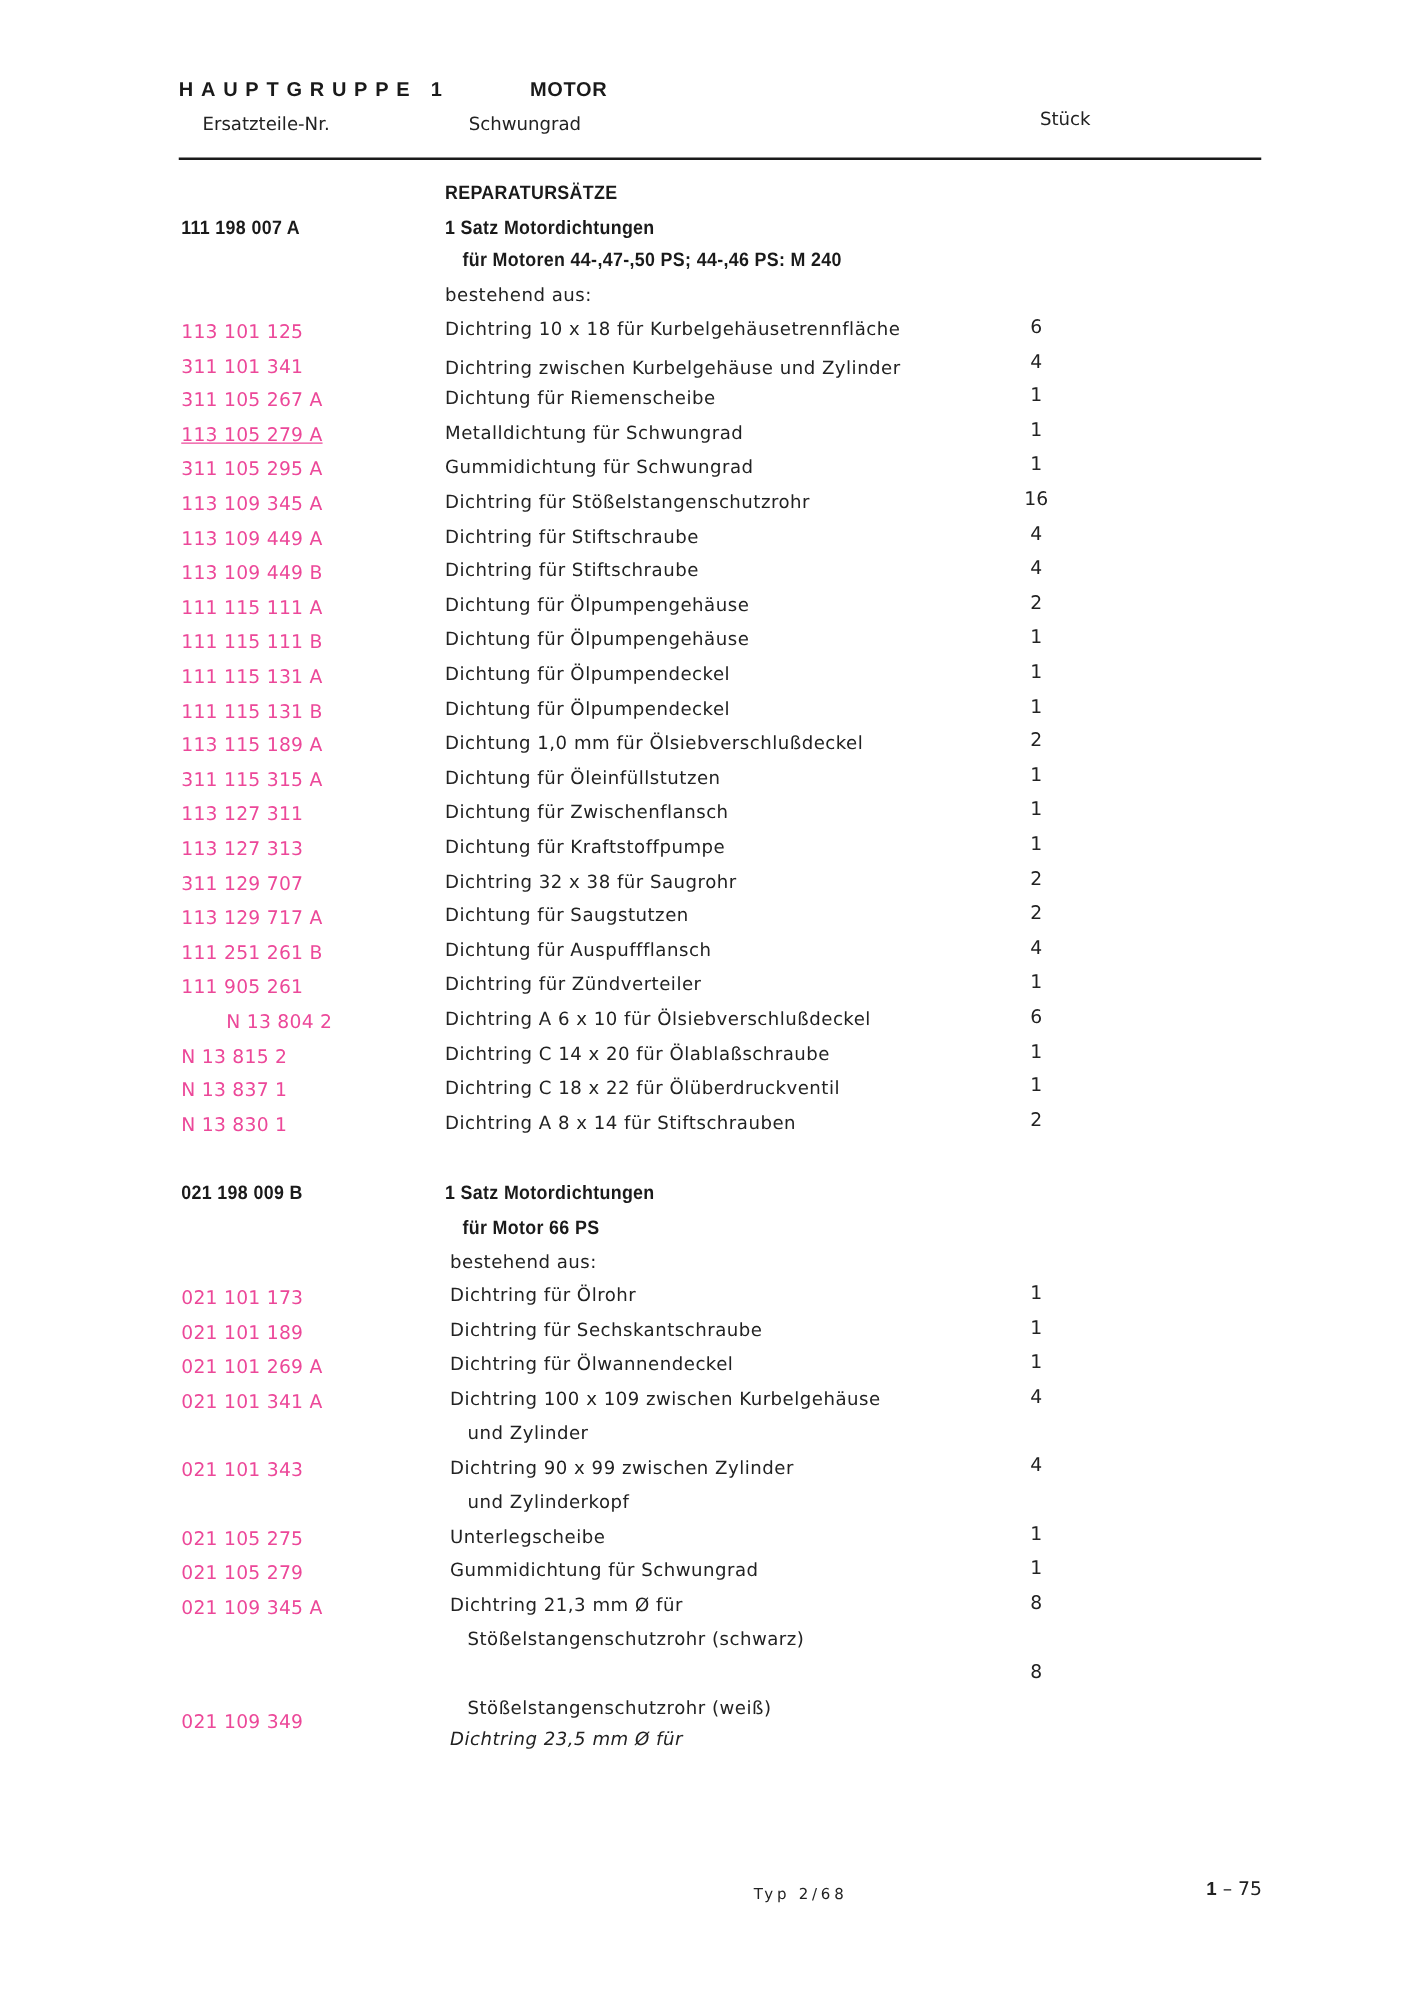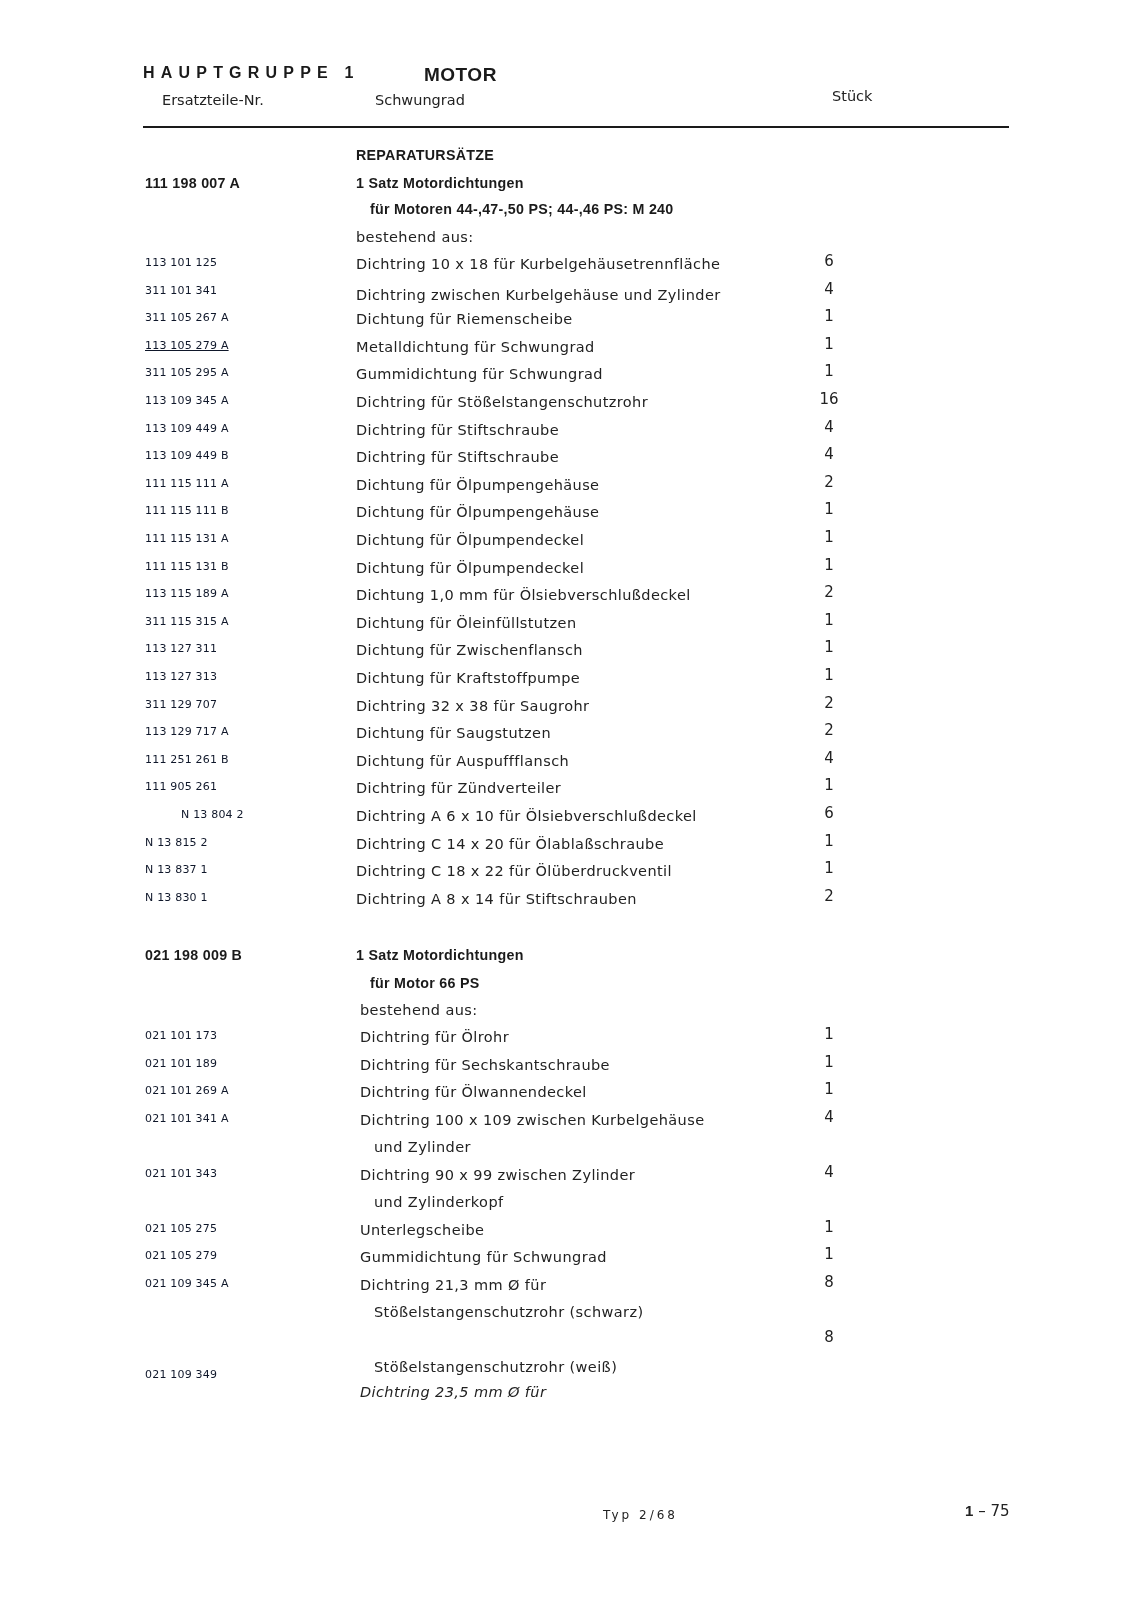--- a/index.html
+++ b/index.html
@@ -1,23 +1,23 @@
 <!DOCTYPE html>
 <html><head>
 <meta charset="utf-8">
 <style>
   html, body { margin: 0; padding: 0; background: #ffffff; }
   body { width: 1132px; height: 1600px; position: relative; overflow: hidden; color: #1a1a1a; font-family: "DejaVu Sans", sans-serif; }
   .abs { position: absolute; white-space: nowrap; }
   .hdr-title { left: 143px; top: 64px; font-family: "Liberation Sans", sans-serif; font-weight: bold; font-size: 16px; letter-spacing: 6.2px; }
-  .hdr-motor { left: 424px; top: 64px; font-family: "Liberation Sans", sans-serif; font-weight: bold; font-size: 19px; letter-spacing: 0.5px; }
+  .hdr-motor { left: 424px; top: 64px; font-family: "Liberation Sans", sans-serif; font-weight: bold; font-size: 16px; letter-spacing: 0.5px; }
   .col-h { top: 92px; font-size: 14.5px; font-weight: normal; color: #222; margin-left: 19px; }
   .rule { position: absolute; left: 143px; top: 126px; width: 866px; height: 2px; background: #1a1a1a; }
   .bold { font-family: "Liberation Sans", sans-serif; font-weight: bold; font-size: 15.5px; letter-spacing: 0.3px; transform: scaleX(0.92); transform-origin: left; }
-  .part { font-size: 11px; letter-spacing: 0.2px; color: #0f172a; }
+  .part { font-size: 15px; letter-spacing: 0.2px; color: #ec4899; }
   .desc { font-size: 14.5px; letter-spacing: 0.4px; color: #222; }
   .qty { font-size: 15px; color: #222; width: 30px; text-align: center; }
   .footer-typ { left: 603px; top: 1508px; font-size: 12px; letter-spacing: 3px; color: #222; }
   .footer-page { left: 965px; top: 1502px; font-size: 15px; color: #222; }
   .footer-page b { font-family: "Liberation Sans", sans-serif; }
 </style>
 </head>
 <body>
 
 <div class="abs hdr-title">HAUPTGRUPPE 1</div>

